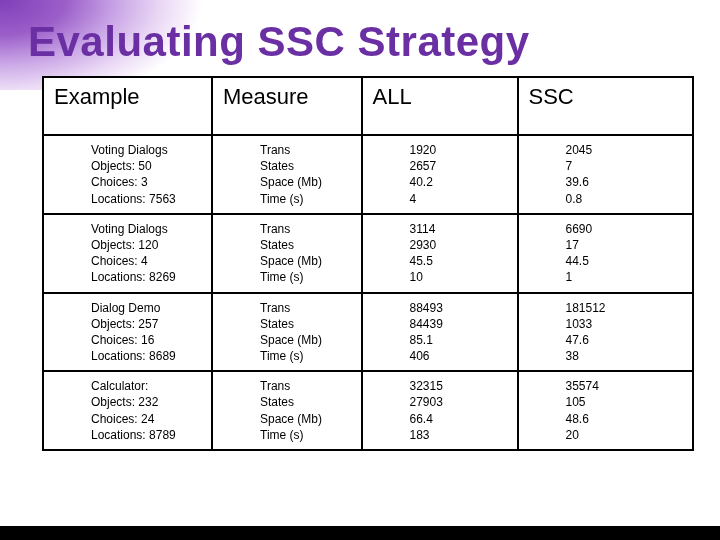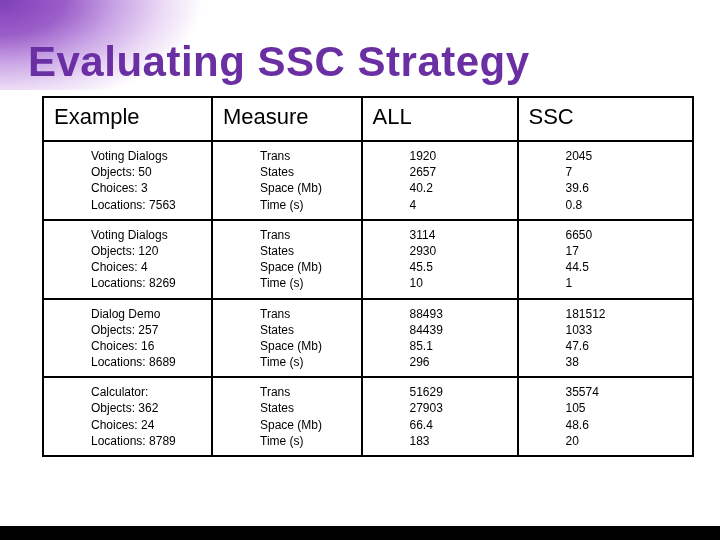--- a/index.html
+++ b/index.html
@@ -25,21 +25,20 @@
   .title {
     position: relative;
     z-index: 1;
     font-size: 42px;
     font-weight: 700;
     color: #6a2fa3;
     padding: 18px 0 6px 28px;
     letter-spacing: 0.5px;
     font-family: "Arial Black", Arial, sans-serif;
     white-space: nowrap;
-    margin-top: 20px;
   }
   .table-wrap {
     position: relative;
     z-index: 1;
     margin: 4px 26px 0 42px;
   }
   table {
     width: 100%;
     border-collapse: collapse;
     table-layout: fixed;
@@ -53,21 +52,21 @@
     border: 2px solid #000;
     text-align: left;
     vertical-align: top;
     padding: 6px 8px 6px 10px;
     color: #000;
   }
   th {
     font-size: 22px;
     font-weight: 400;
     padding-top: 6px;
-    padding-bottom: 10px;
+    padding-bottom: 24px;
   }
   td {
     font-size: 12px;
     line-height: 1.35;
     padding-left: 47px;
   }
   .ml { display: block; }
   .footer-bar {
     position: absolute;
     left: 0; right: 0; bottom: 0;
@@ -139,21 +138,21 @@
           <span class="ml">Space (Mb)</span>
           <span class="ml">Time (s)</span>
         </td>
         <td>
           <span class="ml">3114</span>
           <span class="ml">2930</span>
           <span class="ml">45.5</span>
           <span class="ml">10</span>
         </td>
         <td>
-          <span class="ml">6650</span>
+          <span class="ml">6690</span>
           <span class="ml">17</span>
           <span class="ml">44.5</span>
           <span class="ml">1</span>
         </td>
       </tr>
       <tr>
         <td>
           <span class="ml">Dialog Demo</span>
           <span class="ml">Objects: 257</span>
           <span class="ml">Choices: 16</span>
@@ -162,44 +161,44 @@
         <td>
           <span class="ml">Trans</span>
           <span class="ml">States</span>
           <span class="ml">Space (Mb)</span>
           <span class="ml">Time (s)</span>
         </td>
         <td>
           <span class="ml">88493</span>
           <span class="ml">84439</span>
           <span class="ml">85.1</span>
-          <span class="ml">296</span>
+          <span class="ml">406</span>
         </td>
         <td>
           <span class="ml">181512</span>
           <span class="ml">1033</span>
           <span class="ml">47.6</span>
           <span class="ml">38</span>
         </td>
       </tr>
       <tr>
         <td>
           <span class="ml">Calculator:</span>
-          <span class="ml">Objects: 362</span>
+          <span class="ml">Objects: 232</span>
           <span class="ml">Choices: 24</span>
           <span class="ml">Locations: 8789</span>
         </td>
         <td>
           <span class="ml">Trans</span>
           <span class="ml">States</span>
           <span class="ml">Space (Mb)</span>
           <span class="ml">Time (s)</span>
         </td>
         <td>
-          <span class="ml">51629</span>
+          <span class="ml">32315</span>
           <span class="ml">27903</span>
           <span class="ml">66.4</span>
           <span class="ml">183</span>
         </td>
         <td>
           <span class="ml">35574</span>
           <span class="ml">105</span>
           <span class="ml">48.6</span>
           <span class="ml">20</span>
         </td>

